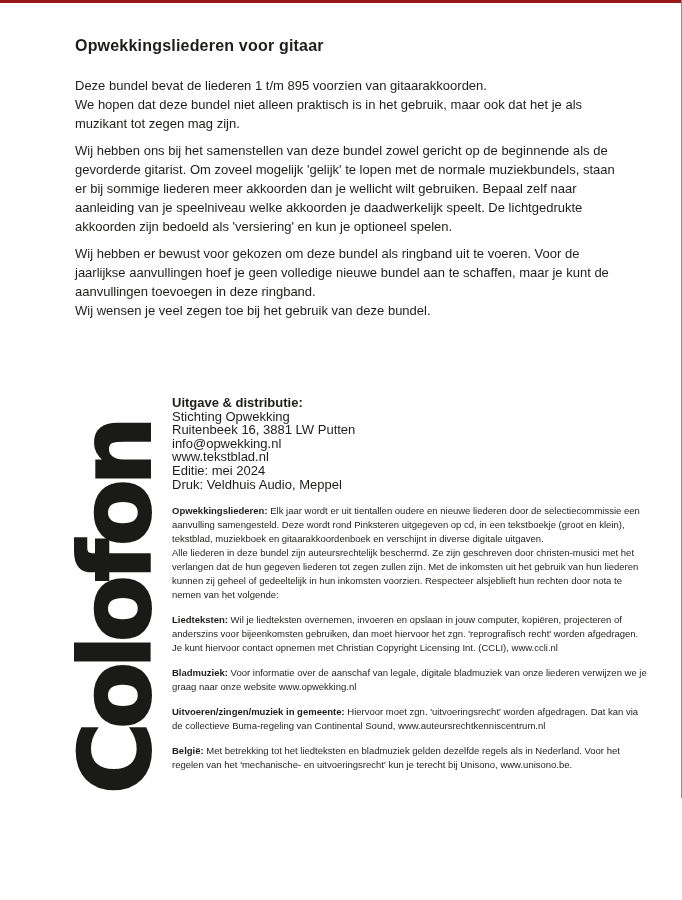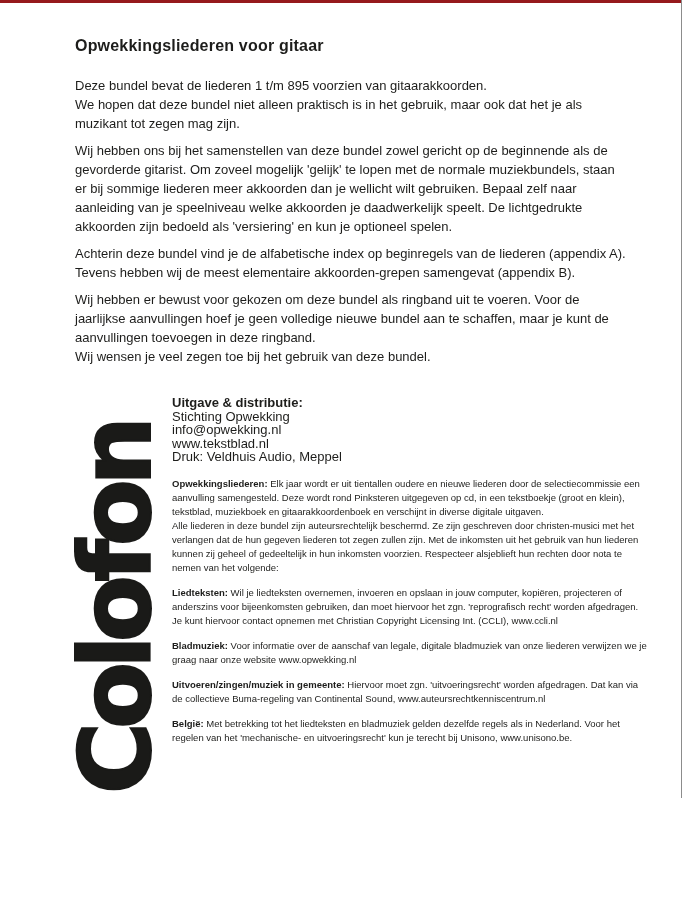--- a/index.html
+++ b/index.html
@@ -89,35 +89,35 @@
 
 <div class="page">
 
   <div class="top-rule"></div>
 
   <div class="intro-block">
     <h1 class="page-title">Opwekkingsliederen voor gitaar</h1>
     <p class="intro-par">Deze bundel bevat de liederen 1 t/m 895 voorzien van gitaarakkoorden.
 We hopen dat deze bundel niet alleen praktisch is in het gebruik, maar ook dat het je als muzikant tot zegen mag zijn.</p>
     <p class="intro-par">Wij hebben ons bij het samenstellen van deze bundel zowel gericht op de beginnende als de gevorderde gitarist. Om zoveel mogelijk 'gelijk' te lopen met de normale muziekbundels, staan er bij sommige liederen meer akkoorden dan je wellicht wilt gebruiken. Bepaal zelf naar aanleiding van je speelniveau welke akkoorden je daadwerkelijk speelt. De lichtgedrukte akkoorden zijn bedoeld als 'versiering' en kun je optioneel spelen.</p>
-    <p class="intro-par">Achterin deze bundel vind je de alfabetische index op beginregels van de liederen (appendix A).
-Tevens hebben wij de meest elementaire akkoorden-grepen samengevat (appendix B).</p>
     <p class="intro-par">Wij hebben er bewust voor gekozen om deze bundel als ringband uit te voeren. Voor de jaarlijkse aanvullingen hoef je geen volledige nieuwe bundel aan te schaffen, maar je kunt de aanvullingen toevoegen in deze ringband.
 Wij wensen je veel zegen toe bij het gebruik van deze bundel.</p>
   </div>
 
   <div class="colofon-vertical">Colofon</div>
 
   <div class="colofon-right">
 
     <div class="publisher">
       <div class="heading">Uitgave &amp; distributie:</div>
       <div>Stichting Opwekking</div>
+      <div>Ruitenbeek 16, 3881 LW Putten</div>
       <div>info@opwekking.nl</div>
       <div>www.tekstblad.nl</div>
+      <div>Editie: mei 2024</div>
       <div>Druk: Veldhuis Audio, Meppel</div>
     </div>
 
     <p class="colofon-sec"><span class="lead">Opwekkingsliederen:</span> <span class="sec-text">Elk jaar wordt er uit tientallen oudere en nieuwe liederen door de selectiecommissie een aanvulling samengesteld. Deze wordt rond Pinksteren uitgegeven op cd, in een tekstboekje (groot en klein), tekstblad, muziekboek en gitaarakkoordenboek en verschijnt in diverse digitale uitgaven.
 Alle liederen in deze bundel zijn auteursrechtelijk beschermd. Ze zijn geschreven door christen-musici met het verlangen dat de hun gegeven liederen tot zegen zullen zijn. Met de inkomsten uit het gebruik van hun liederen kunnen zij geheel of gedeeltelijk in hun inkomsten voorzien. Respecteer alsjeblieft hun rechten door nota te nemen van het volgende:</span></p>
 
     <p class="colofon-sec"><span class="lead">Liedteksten:</span> <span class="sec-text">Wil je liedteksten overnemen, invoeren en opslaan in jouw computer, kopiëren, projecteren of anderszins voor bijeenkomsten gebruiken, dan moet hiervoor het zgn. 'reprografisch recht' worden afgedragen. Je kunt hiervoor contact opnemen met Christian Copyright Licensing Int. (CCLI), www.ccli.nl</span></p>
 
     <p class="colofon-sec"><span class="lead">Bladmuziek:</span> <span class="sec-text">Voor informatie over de aanschaf van legale, digitale bladmuziek van onze liederen verwijzen we je graag naar onze website www.opwekking.nl</span></p>
 

